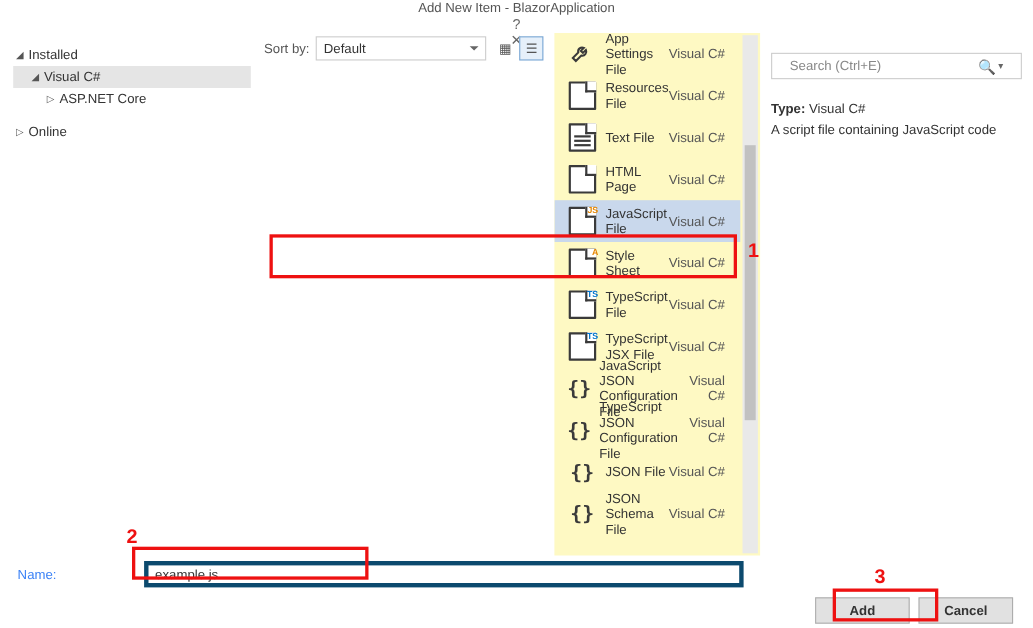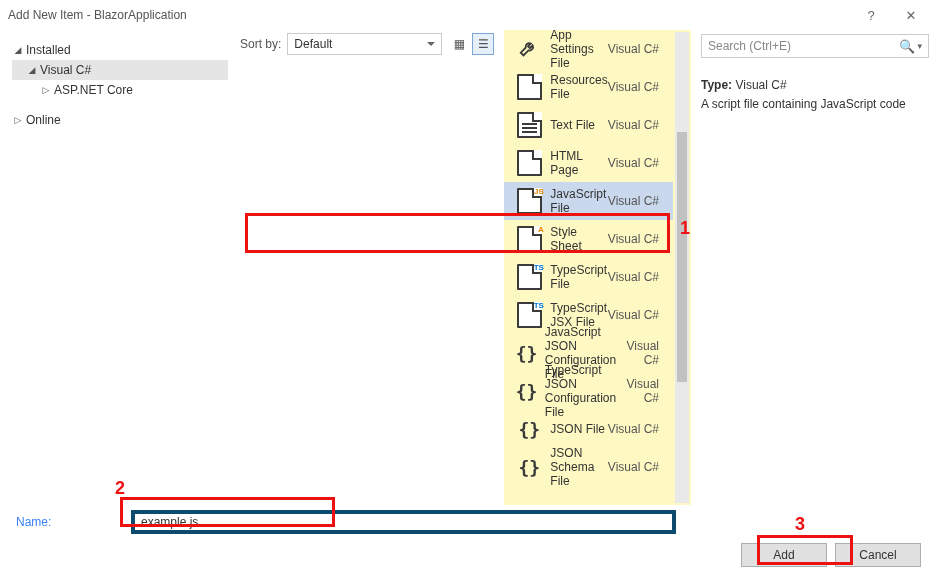--- a/index.html
+++ b/index.html
@@ -1,17 +1,17 @@
 <!DOCTYPE html>
 <html><head>
 <meta charset="utf-8">
 <style>
 * { box-sizing: border-box; margin: 0; padding: 0; font-family: "Segoe UI", Tahoma, sans-serif; font-size: 12px; }
 html, body { width: 939px; height: 571px; background: #fff; overflow: hidden; }
-.titlebar { height: 30px; display: flex; align-items: center; padding: 0 8px; color: #555; }
+.titlebar { height: 30px; display: flex; align-items: center; padding: 0 8px; color: #555; flex-direction: column; }
 .titlebar .title { flex: 1; }
 .titlebar .btn { width: 40px; text-align: center; color: #666; font-size: 13px; }
 .main { display: flex; height: 475px; }
 .left { width: 240px; padding: 10px 12px; }
 .tree-item { display: flex; align-items: center; height: 20px; color: #333; cursor: pointer; }
 .tree-item.sel { background: #e5e5e5; }
 .exp { width: 12px; text-align: center; color: #555; font-size: 9px; margin-right: 2px; }
 .ind1 { padding-left: 14px; }
 .ind2 { padding-left: 28px; }
 .center { flex: 1; display: flex; flex-direction: row; }
@@ -24,31 +24,31 @@
 .view-btn.active { border-color: #7aa7d4; background: #e6f0fa; }
 .list { flex: 1; background: #fef9c3; overflow: hidden; position: relative; padding-right: 18px; }
 .row { height: 38px; display: flex; align-items: center; padding: 0 14px 0 8px; color: #333; }
 .row.sel { background: #c9d8ec; }
 .row .icon-wrap { width: 34px; display: flex; align-items: center; justify-content: center; position: relative; }
 .row .nm { flex: 1; padding-left: 4px; }
 .row .cat { color: #555; text-align: right; }
 .scrollbar { position: absolute; right: 2px; top: 2px; bottom: 2px; width: 14px; background: #e9e9e9; }
 .thumb { position: absolute; left: 2px; right: 2px; top: 100px; height: 250px; background: #c1c1c1; }
 .right { width: 248px; padding: 0 10px; }
-.search { height: 24px; margin-top: 4px; border: 1px solid #ccc; display: flex; align-items: center; padding: 0 6px; color: #888; }
+.search { height: 24px; margin-top: 18px; border: 1px solid #ccc; display: flex; align-items: center; padding: 0 16px; color: #888; }
 .search .ph { flex: 1; }
 .search .sicon { color: #666; font-size: 13px; }
 .info { margin-top: 18px; color: #333; line-height: 1.6; }
 .info .bold { font-weight: 600; }
 .footer { height: 64px; padding: 4px 16px 0 16px; }
 .name-row { display: flex; align-items: center; height: 26px; }
 .name-row .lbl { width: 115px; color: #3b82f6; }
 .name-input { flex: 0 0 545px; height: 24px; border: 4px solid #0c4a6e; padding: 0 6px; color: #333; display: flex; align-items: center; background: #fff; }
 .btn-row { display: flex; justify-content: flex-end; gap: 8px; margin-top: 8px; padding-right: 2px; }
-.dlg-btn { width: 86px; height: 24px; border: 1px solid #adadad; background: #e1e1e1; display: flex; align-items: center; justify-content: center; color: #333; }
+.dlg-btn { width: 86px; height: 24px; border: 1px solid #adadad; background: #e1e1e1; display: flex; align-items: center; justify-content: center; color: #333; font-weight: bold; }
 .hl { position: absolute; border: 3px solid #e11; pointer-events: none; }
 .an { position: absolute; color: #e11; font-weight: 700; font-size: 18px; pointer-events: none; }
 .page-icon { width: 25px; height: 26px; border: 2px solid #3a3a3a; border-radius: 1px; background: #fff; position: relative; }
 .page-icon::before { content: ""; position: absolute; top: -2px; right: -2px; width: 8px; height: 8px; background: #fff; border-left: 2px solid #3a3a3a; border-bottom: 2px solid #3a3a3a; }
 .page-icon .lines { position: absolute; left: 3px; right: 3px; top: 9px; height: 2px; background: #3a3a3a; box-shadow: 0 4px 0 #3a3a3a, 0 8px 0 #3a3a3a; }
 .page-icon .badge { position: absolute; top: -3px; right: -5px; font-size: 8px; font-weight: 700; padding: 0 1px; }
 .badge.js { color: #e68600; } .badge.ts { color: #0074cc; }
 .wrench-icon { width: 24px; height: 24px; display: flex; align-items: center; justify-content: center; }
 .wrench-icon svg { width: 22px; height: 22px; }
 .curly-icon { width: 24px; height: 24px; display: flex; align-items: center; justify-content: center; font-size: 18px; font-weight: 700; color: #3a3a3a; font-family: Consolas, monospace; }

